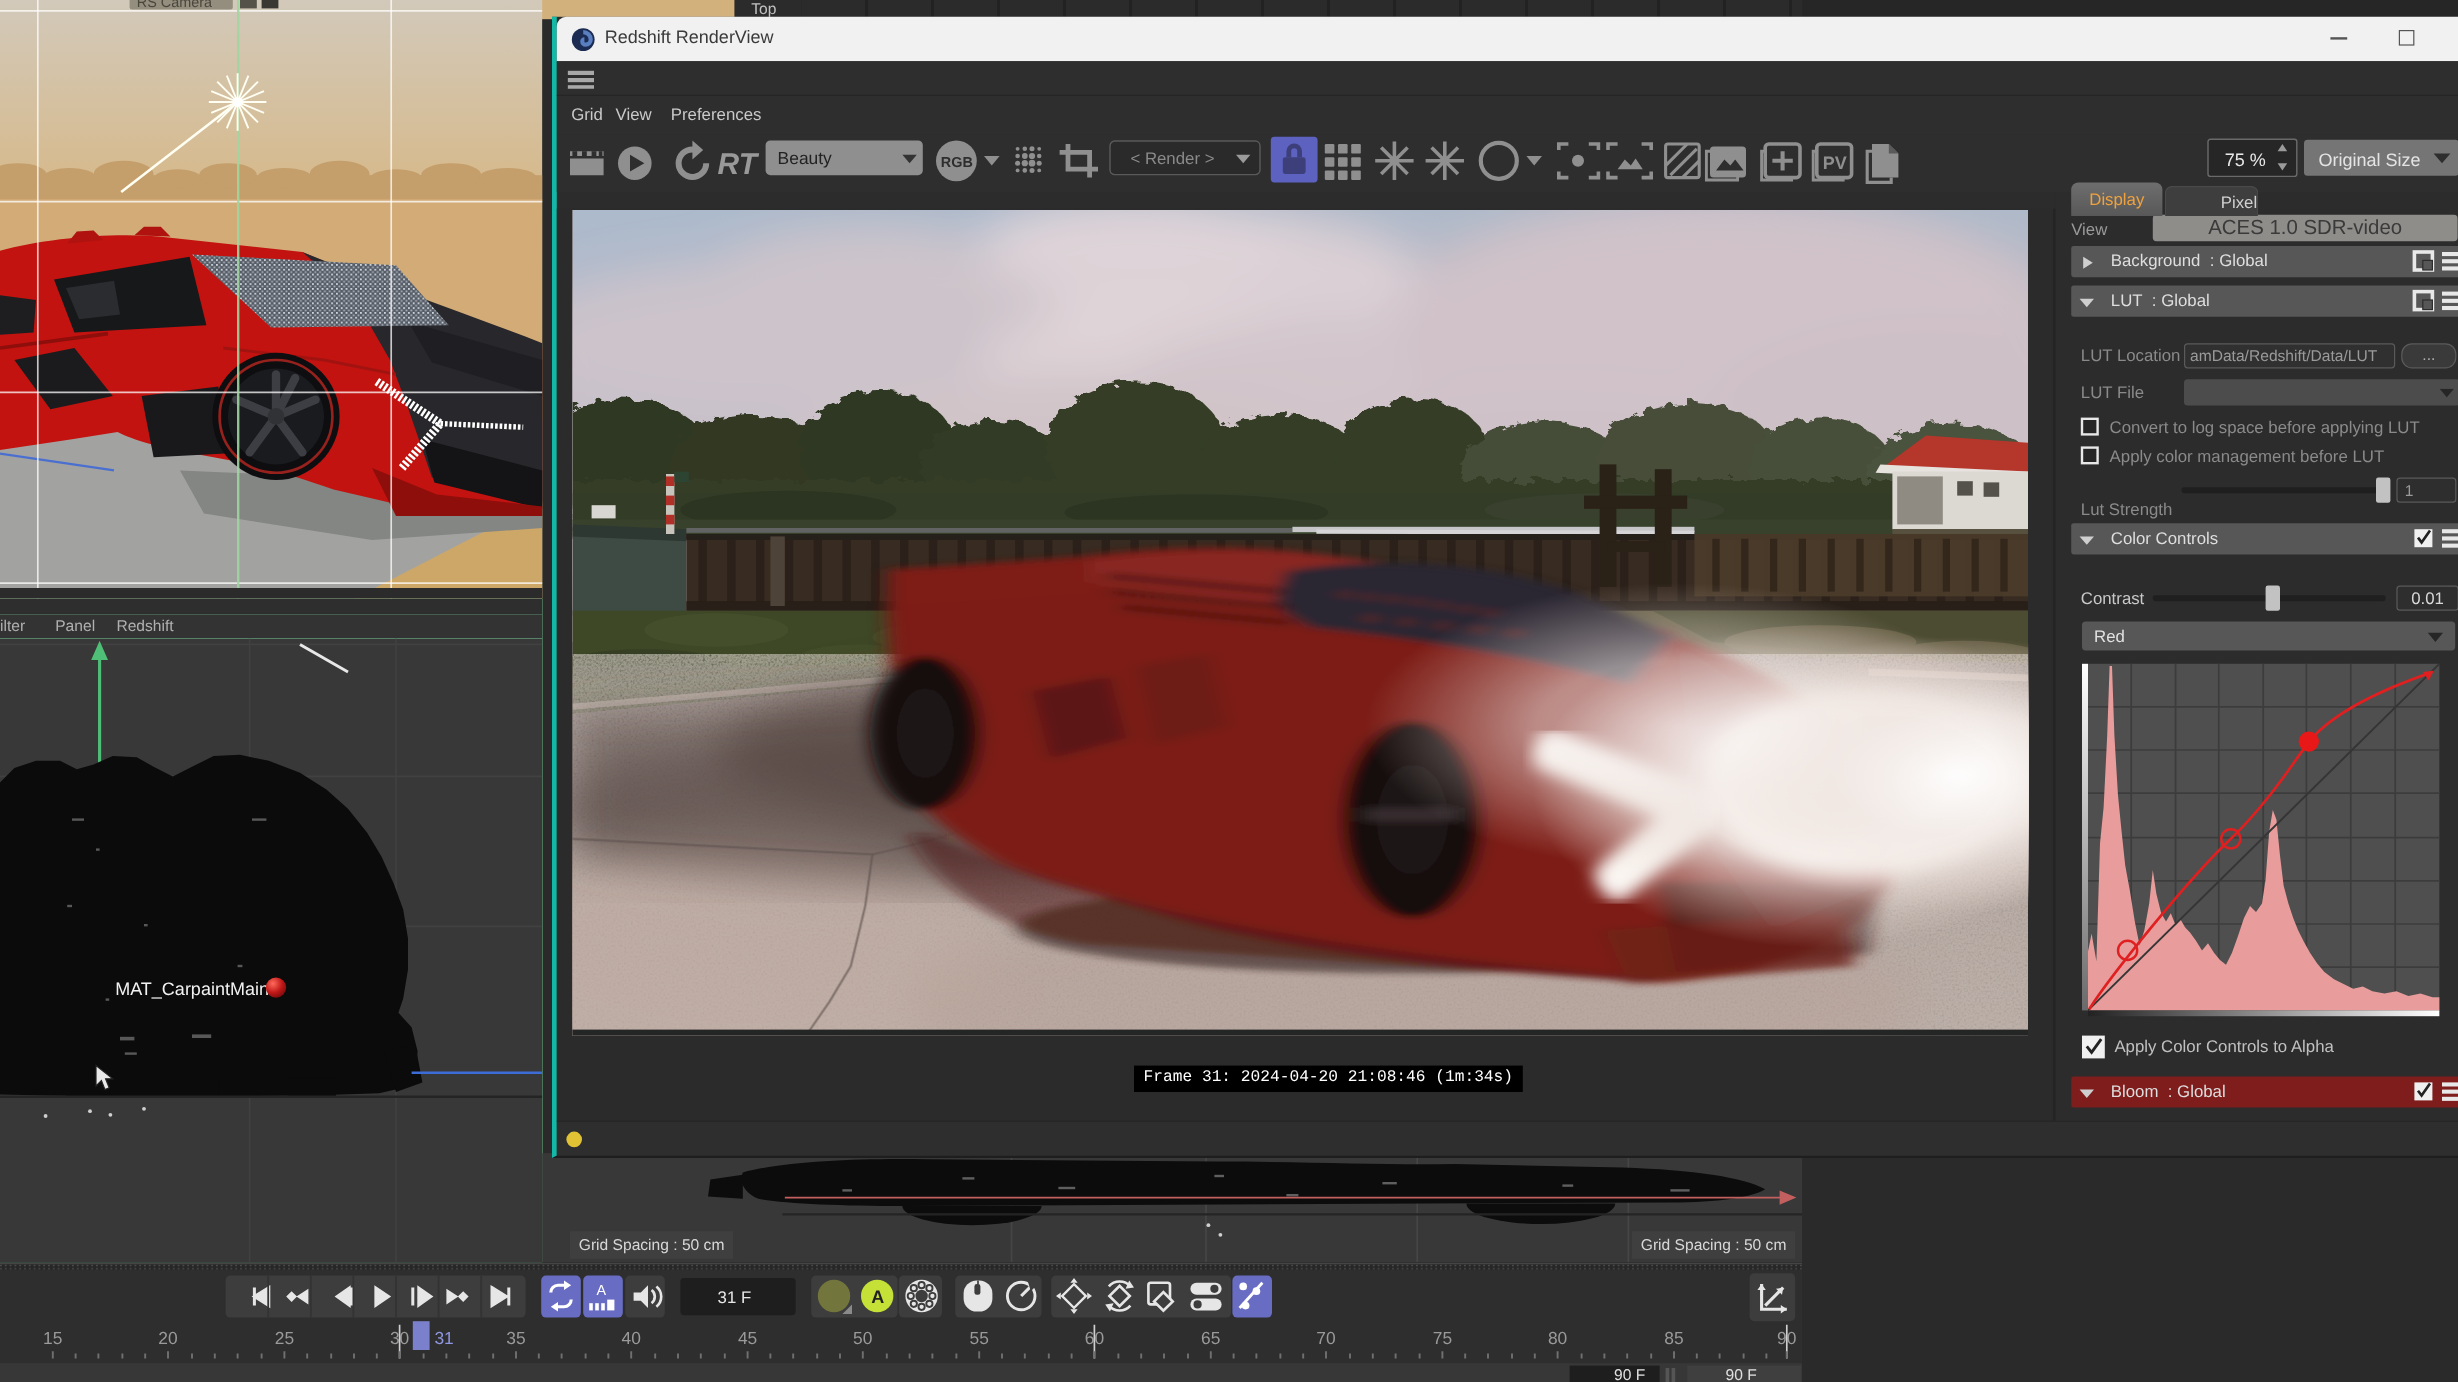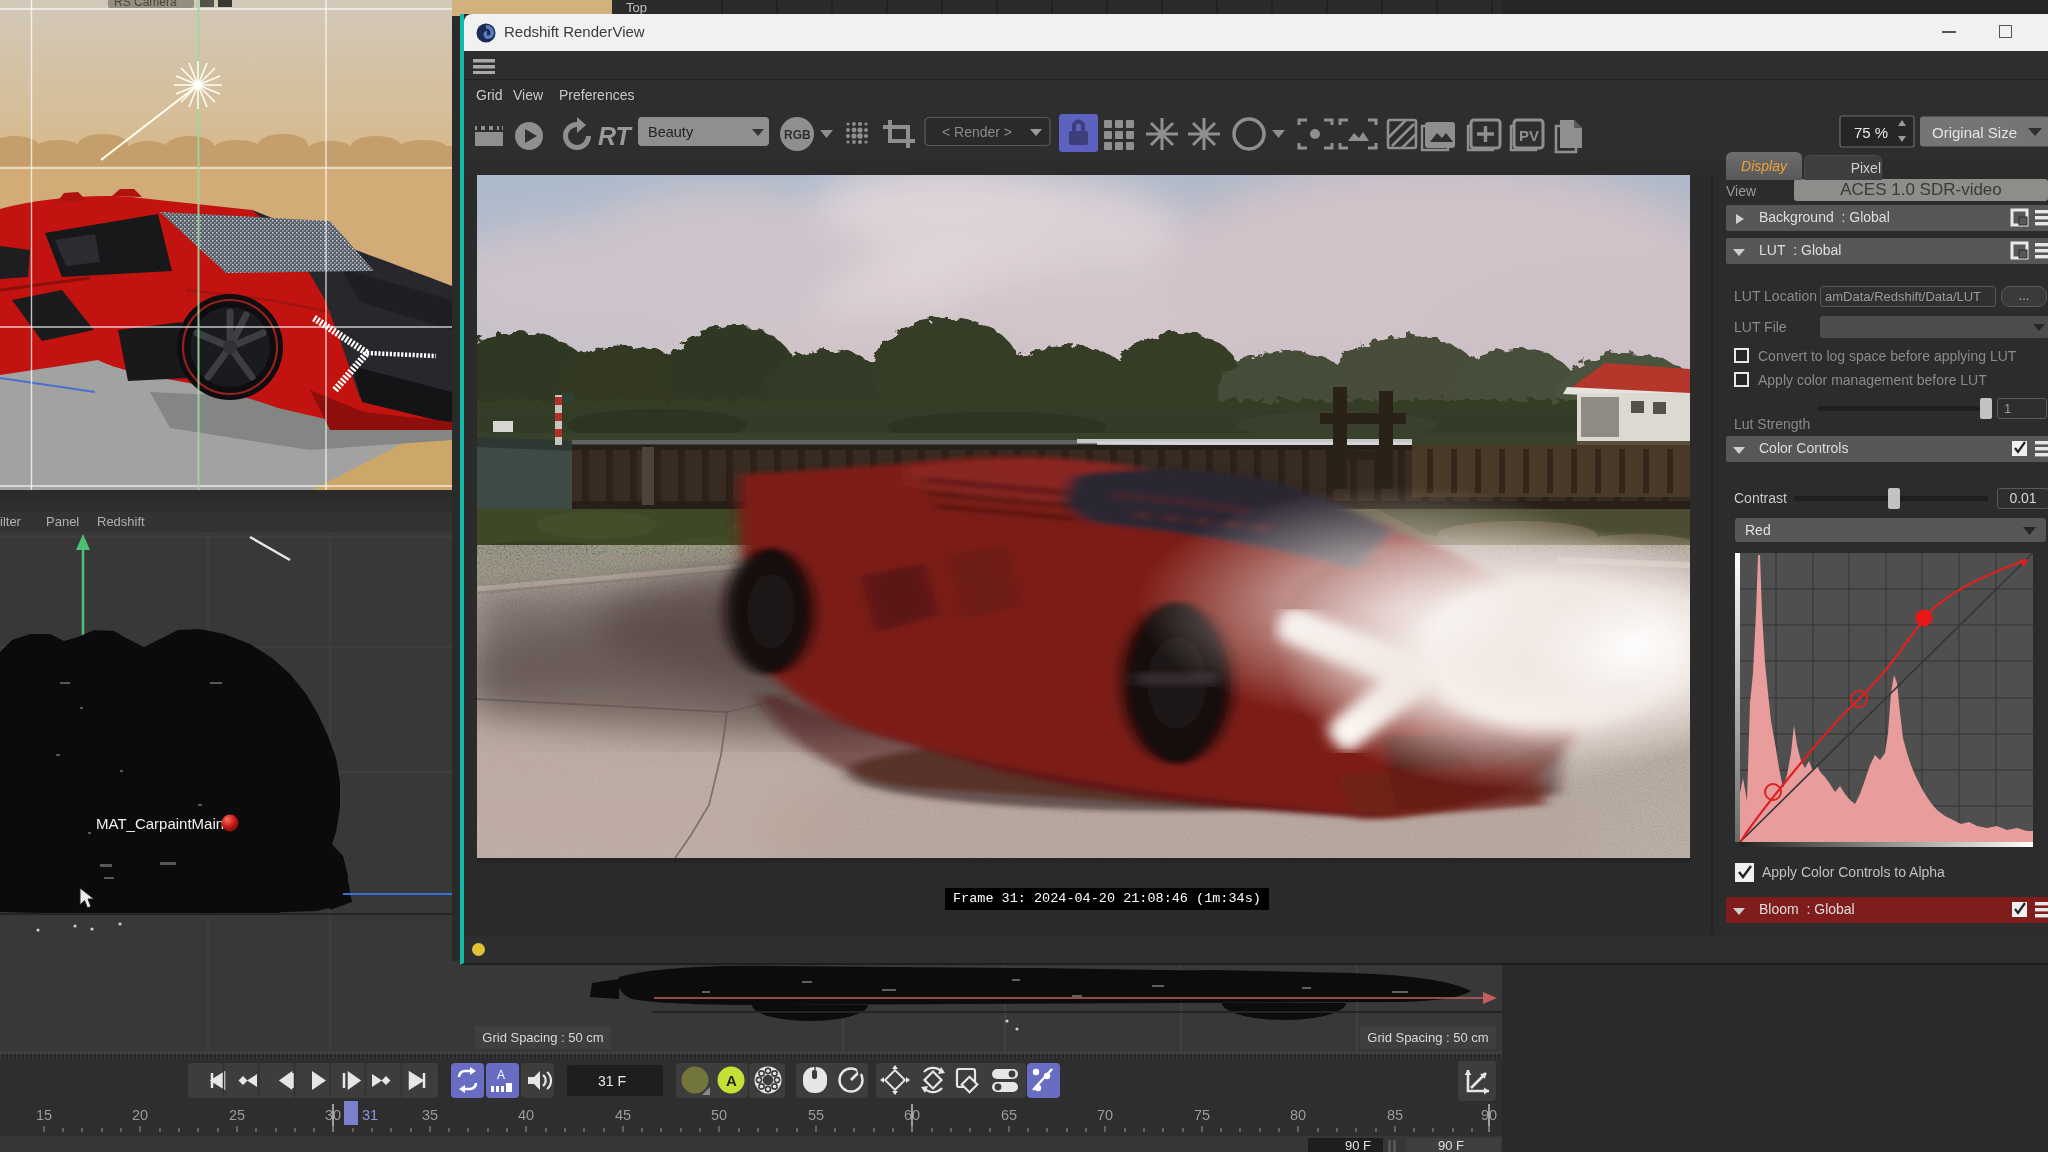--- a/index.html
+++ b/index.html
@@ -838,21 +838,21 @@
     <div class="abs" style="left:481px; top:874px; height:22px; background:#000; color:#fff; font-family:'Liberation Mono',monospace; font-size:13.5px; text-align:center; line-height:22px; white-space:nowrap; padding:0 8px;">Frame 31: 2024-04-20 21:08:46 (1m:34s)</div>
 
     <div class="abs" style="left:0; top:920px; width:1598px; height:29px; background:#2e2e2e; border-top:1px solid #262626;"></div>
     <div class="abs" style="left:8px; top:929px; width:13px; height:13px; border-radius:50%; background:#e2c235;"></div>
 
     <div id="panel" class="abs" style="left:1249px; top:146px; width:349px; height:774px; background:#2c2c2c;"></div>
 
     <div class="abs" style="left:1262px; top:169px; color:#9a9a9a; font-size:14px;">View</div>
     <div class="abs" style="left:1330px; top:165px; width:254px; height:22px; background:#8f8d8a; border-radius:3px; color:#3a3a3a; font-size:17px; line-height:22px; text-align:center;">ACES 1.0 SDR-video</div>
 
-    <div class="abs" style="left:1262px; top:138px; width:76px; height:28px; background:linear-gradient(#6e6e6e,#585858); border-radius:6px 6px 0 0; color:#f0a23c; font-size:14px; text-align:center; line-height:28px;font-style:italic;">Display</div>
+    <div class="abs" style="left:1262px; top:138px; width:76px; height:28px; background:linear-gradient(#6e6e6e,#585858); border-radius:6px 6px 0 0; color:#f0a23c; font-size:14px; text-align:center; line-height:28px;">Display</div>
     <div class="abs" style="left:1340px; top:141px; width:78px; height:25px; background:#3e3e3e; border:1px solid #4a4a4a; border-bottom:none; border-radius:6px 6px 0 0; color:#d0d0d0; font-size:14px; text-align:right; line-height:25px;">Pixel</div>
 
     <div class="abs" style="left:1262px; top:191px; width:328px; height:26px; background:#575757; border-radius:2px;">
       <svg class="abs" style="left:8px; top:8px;" width="12" height="12">
           <path d="M2,1 L10,6 L2,11 Z" fill="#cfcfcf"></path>
         </svg>
       <div class="abs" style="left:33px; top:4px; color:#dedede; font-size:14px;">Background&nbsp; : Global</div>
       <svg class="abs" style="left:284px; top:3px;" width="20" height="20">
           <rect x="2" y="2" width="15" height="15" fill="none" stroke="#e8e8e8" stroke-width="3"></rect>
           <rect x="9" y="9" width="8" height="8" fill="#575757" stroke="#2c2c2c" stroke-width="1"></rect>

